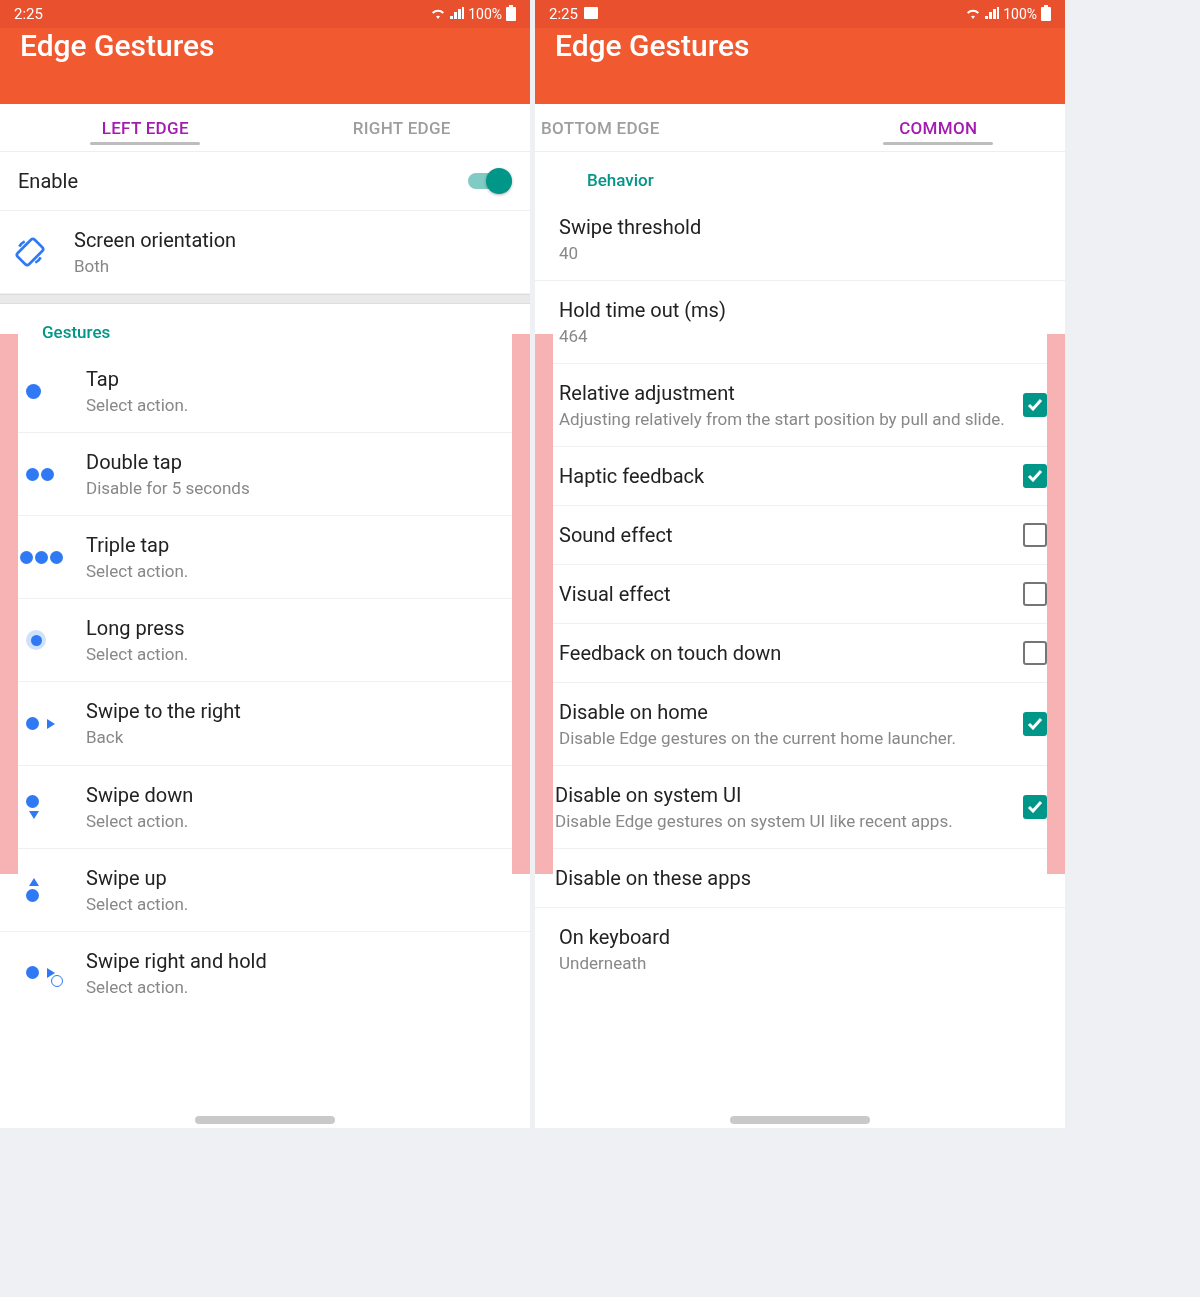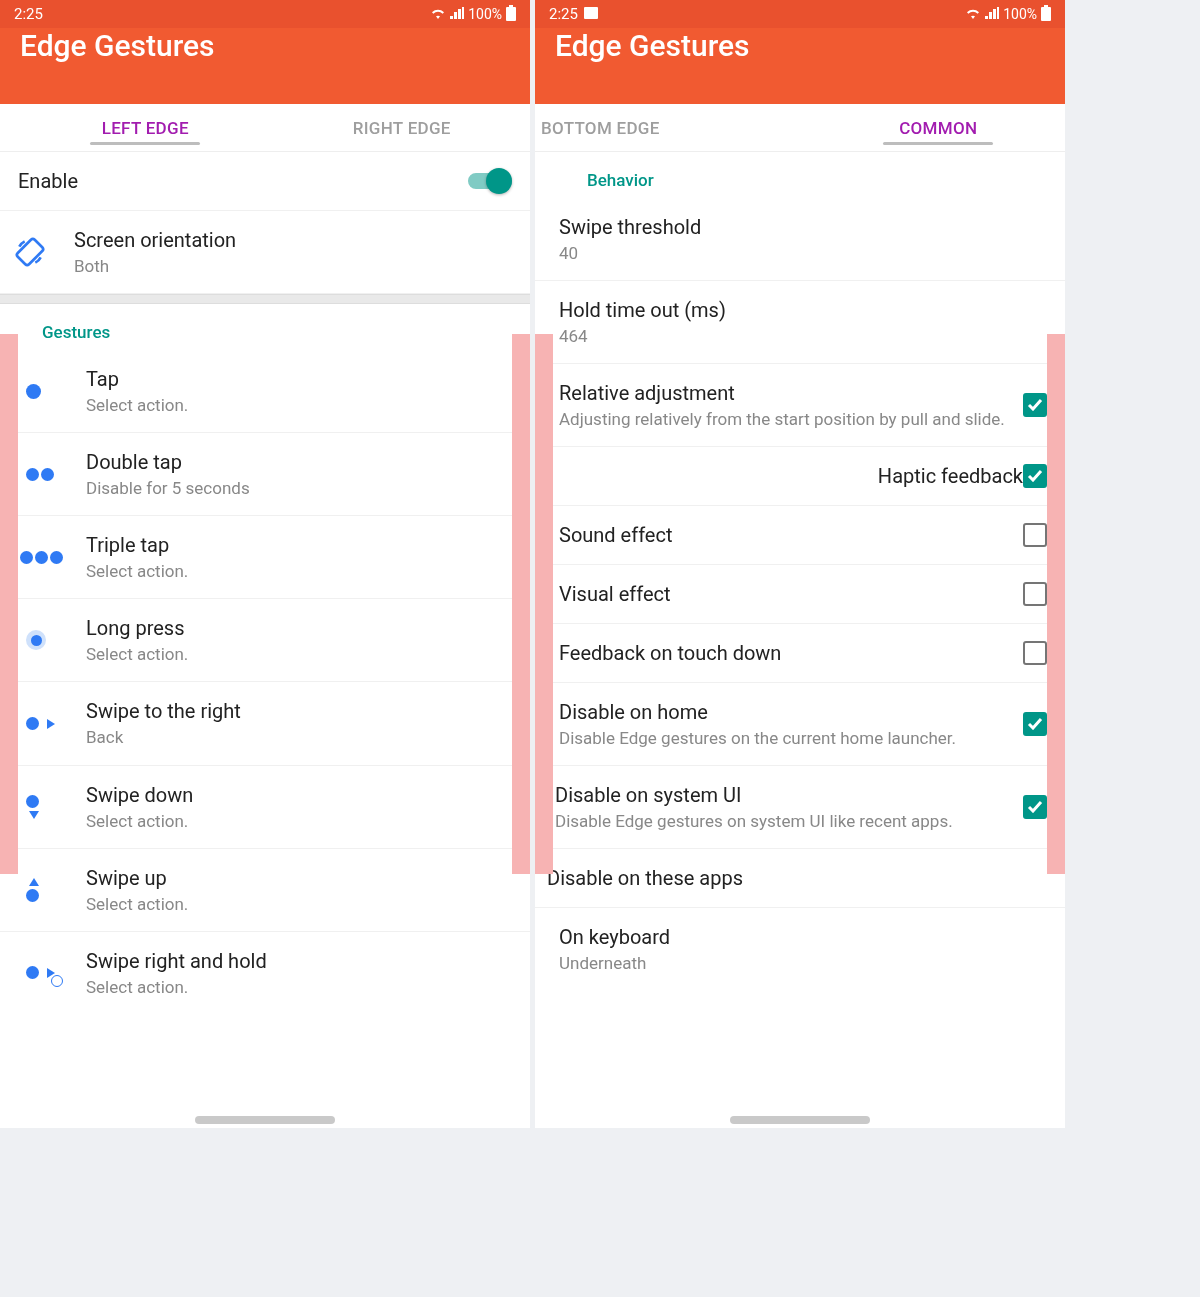--- a/index.html
+++ b/index.html
@@ -388,21 +388,21 @@
           <div class="title">Relative adjustment</div>
           <div class="sub">Adjusting relatively from the start position by pull and slide.</div>
         </div>
       <div class="checkbox checked">
           <svg width="16" height="12" viewBox="0 0 16 12" fill="none" stroke-width="3">
             <path d="M2 6l4 4 8-9"></path>
           </svg>
         </div>
     </div>
 
-    <div class="row" style="padding-left:24px;text-align:right;">
+    <div class="row" style="padding-left:24px;">
       <div class="texts">
           <div class="title">Haptic feedback</div>
         </div>
       <div class="checkbox checked">
           <svg width="16" height="12" viewBox="0 0 16 12" fill="none" stroke-width="3">
             <path d="M2 6l4 4 8-9"></path>
           </svg>
         </div>
     </div>
 
@@ -444,21 +444,21 @@
           <div class="title">Disable on system UI</div>
           <div class="sub">Disable Edge gestures on system UI like recent apps.</div>
         </div>
       <div class="checkbox checked">
           <svg width="16" height="12" viewBox="0 0 16 12" fill="none" stroke-width="3">
             <path d="M2 6l4 4 8-9"></path>
           </svg>
         </div>
     </div>
 
-    <div class="row" style="padding-left:12px;">
+    <div class="row" style="padding-left:20px;">
       <div class="texts">
           <div class="title">Disable on these apps</div>
         </div>
     </div>
 
     <div class="row" style="padding-left:24px;border-bottom:none;">
       <div class="texts">
           <div class="title">On keyboard</div>
           <div class="sub">Underneath</div>
         </div>

